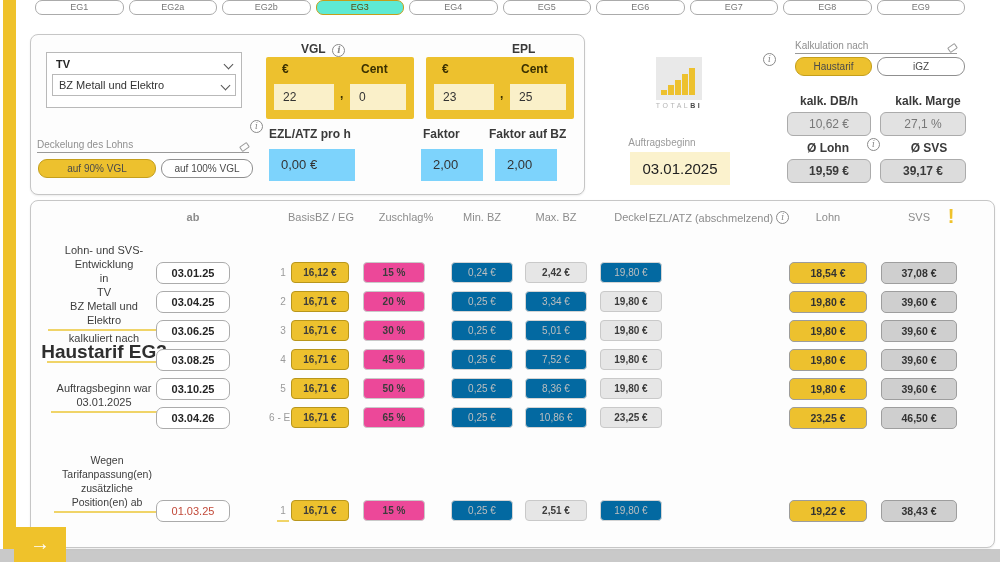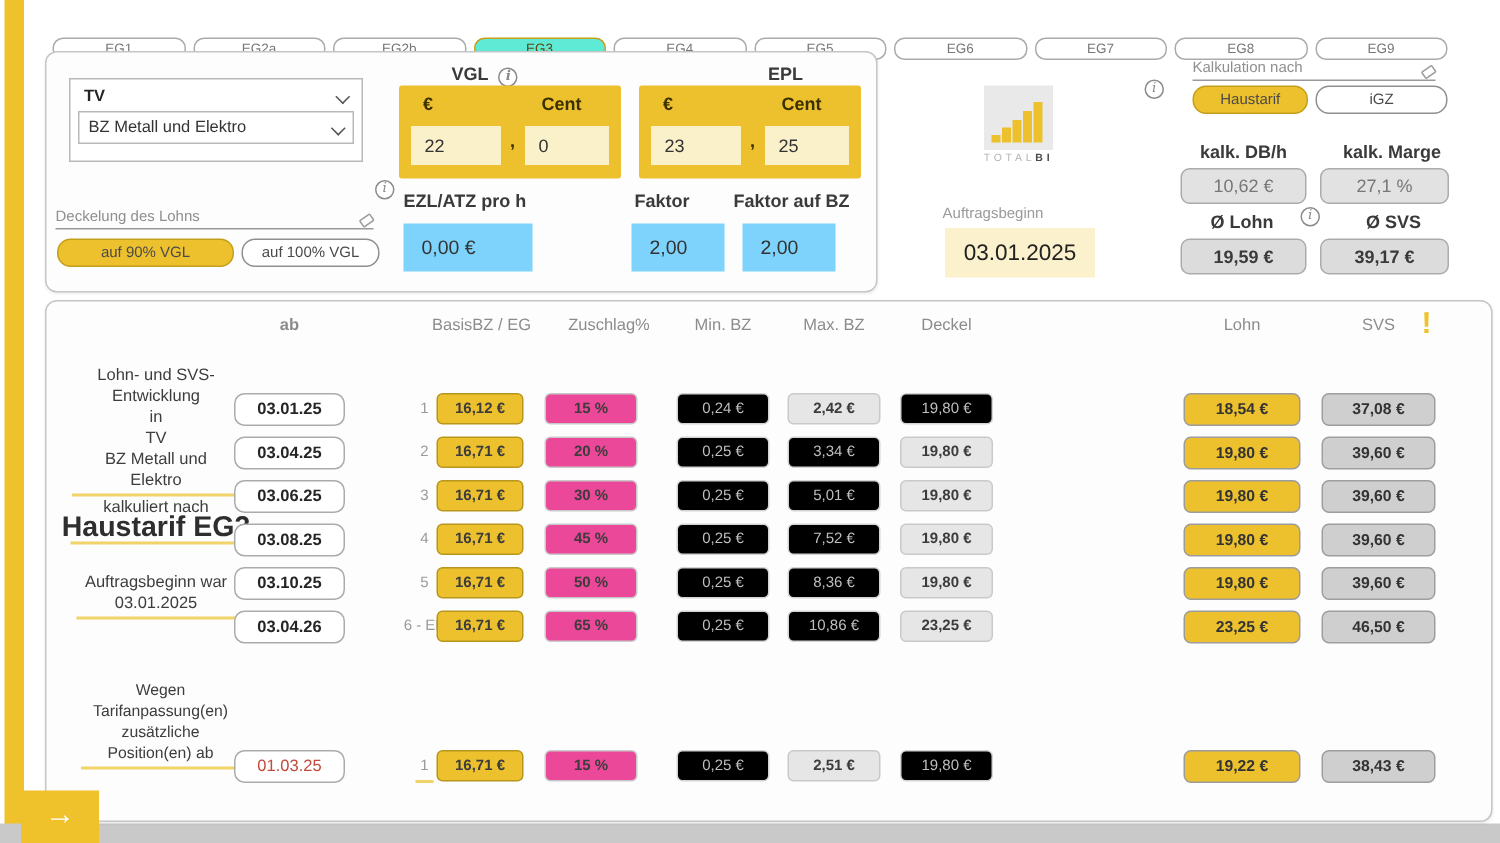--- a/index.html
+++ b/index.html
@@ -7,21 +7,21 @@
   body { font-family: "Liberation Sans", sans-serif; }
   #stage { position:relative; width:1000px; height:562px; background:#fff; overflow:hidden; }
 
   
   .left-bar { position:absolute; left:3px; top:0; width:13px; height:562px; background:#EFC22B; }
   .bottom-strip { position:absolute; left:0; top:549px; width:1000px; height:13px; background:#C9C9C9; }
   .next-btn { position:absolute; left:14px; top:527px; width:52px; height:35px; background:#EFC22B; color:#fff;
               font-size:20px; font-weight:bold; text-align:center; line-height:33px; cursor:pointer; z-index:5; }
 
   
-  .tab-bar { position:absolute; left:35px; top:25px; width:930px; height:15px; display:flex; gap:5px; }
+  .tab-bar { position:absolute; left:35px; top:0; width:930px; height:15px; display:flex; gap:5px; }
   .tab { flex:1; border:1px solid #ABABAB; border-radius:7px; background:#fff; color:#777;
          font-size:9px; text-align:center; line-height:13px; cursor:pointer; }
   .tab.sel { background:#5eead4; border-color:#C49F1C; color:#5a4a10; }
 
   
   .panel { position:absolute; background:#FDFDFD; border:1px solid #C6C6C6; border-radius:8px;
            box-shadow:0 1px 2px rgba(0,0,0,0.08); }
   #top-panel { left:30px; top:34px; width:555px; height:161px; }
   #main-panel { left:30px; top:200px; width:965px; height:348px; }
 
@@ -98,21 +98,21 @@
               font-size:11px; font-weight:bold; color:#252525; text-align:center; line-height:20px; }
   .box-date.red { color:#C24A3A; font-weight:normal; }
   .num { left:232px; width:40px; color:#9a9a9a; font-size:10px; text-align:center; line-height:22px; }
   .num.numline::after { content:''; position:absolute; left:14px; right:14px; bottom:0; height:2px; background:#F0D468; }
   .bx { height:21px; border-radius:4px; font-size:10px; font-weight:bold; color:#3c3c3c; text-align:center; line-height:19px; }
   .box-basis { left:260px; width:58px; background:#EDC12E; border:1px solid #B8961C; }
   .box-zus { left:332px; width:62px; background:#ec4899; border:1px solid #C9C9C9; }
   .box-min { left:420px; width:62px; background:#EBEBEB; border:1px solid #D4D4D4; }
   .box-max { left:494px; width:62px; background:#E6E6E6; border:1px solid #C9C9C9; }
   .box-deckel { left:569px; width:62px; background:#E6E6E6; border:1px solid #C9C9C9; }
-  .bx.dim { color:#BFBFBF; font-weight:normal; background:#000000; border-color:#D4D4D4; }
+  .bx.dim { color:#BFBFBF; font-weight:normal; background:#0369a1; border-color:#D4D4D4; }
   .box-lohn { left:758px; width:78px; height:22px; background:#EDC12E; border:1px solid #9C9C9C; border-radius:5px;
               font-size:10.5px; font-weight:bold; color:#333; text-align:center; line-height:20px; }
   .box-svs { left:850px; width:76px; height:22px; background:#CFCFCF; border:1px solid #9E9E9E; border-radius:5px;
              font-size:10.5px; font-weight:bold; color:#333; text-align:center; line-height:20px; }
 
   
   .side-label { position:absolute; text-align:center; color:#3d3d3d; }
   #main-side { left:8px; top:42px; width:130px; font-size:11px; line-height:14px; }
   #extra-side { left:14px; top:252px; width:124px; font-size:10.5px; line-height:14px; }
   .yline { height:2px; background:#F0D468; margin:2px auto 0 auto; }
@@ -226,20 +226,23 @@
   <div class="kpi-box dark" style="left:880px; top:159px; width:86px;">39,17 €</div>
 
   <div id="main-panel" class="panel">
 
     <div class="th" style="left:125px; width:74px;font-weight:bold;">ab</div>
     <div class="th" style="left:255px; width:70px;">BasisBZ / EG</div>
     <div class="th" style="left:344px; width:62px;">Zuschlag%</div>
     <div class="th" style="left:420px; width:62px;">Min. BZ</div>
     <div class="th" style="left:494px; width:62px;">Max. BZ</div>
     <div class="th" style="left:569px; width:62px;">Deckel</div>
+    <div class="th" style="left:588px; width:200px; left:588px;">
+      <span>EZL/ATZ (abschmelzend)</span> <span class="info" style="vertical-align:2px;">i</span>
+    </div>
     <div class="th" style="left:758px; width:78px;">Lohn</div>
     <div class="th" style="left:850px; width:76px;">SVS</div>
     <div class="warn">!</div>
 
     <div id="main-side" class="side-label">
       <div>Lohn- und SVS-</div>
       <div>Entwicklung</div>
       <div>in</div>
       <div>TV</div>
       <div>BZ Metall und</div>

